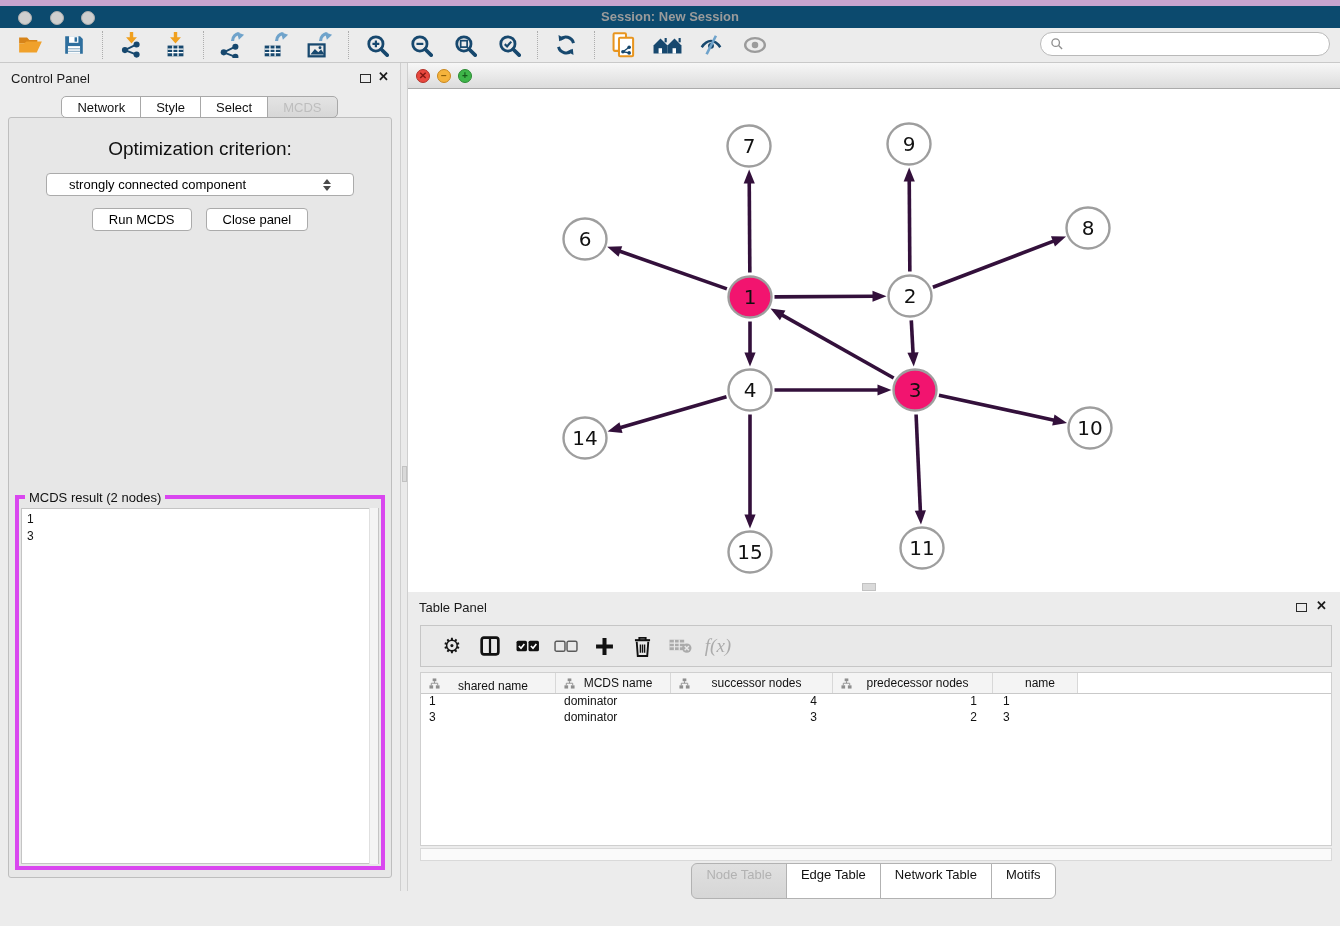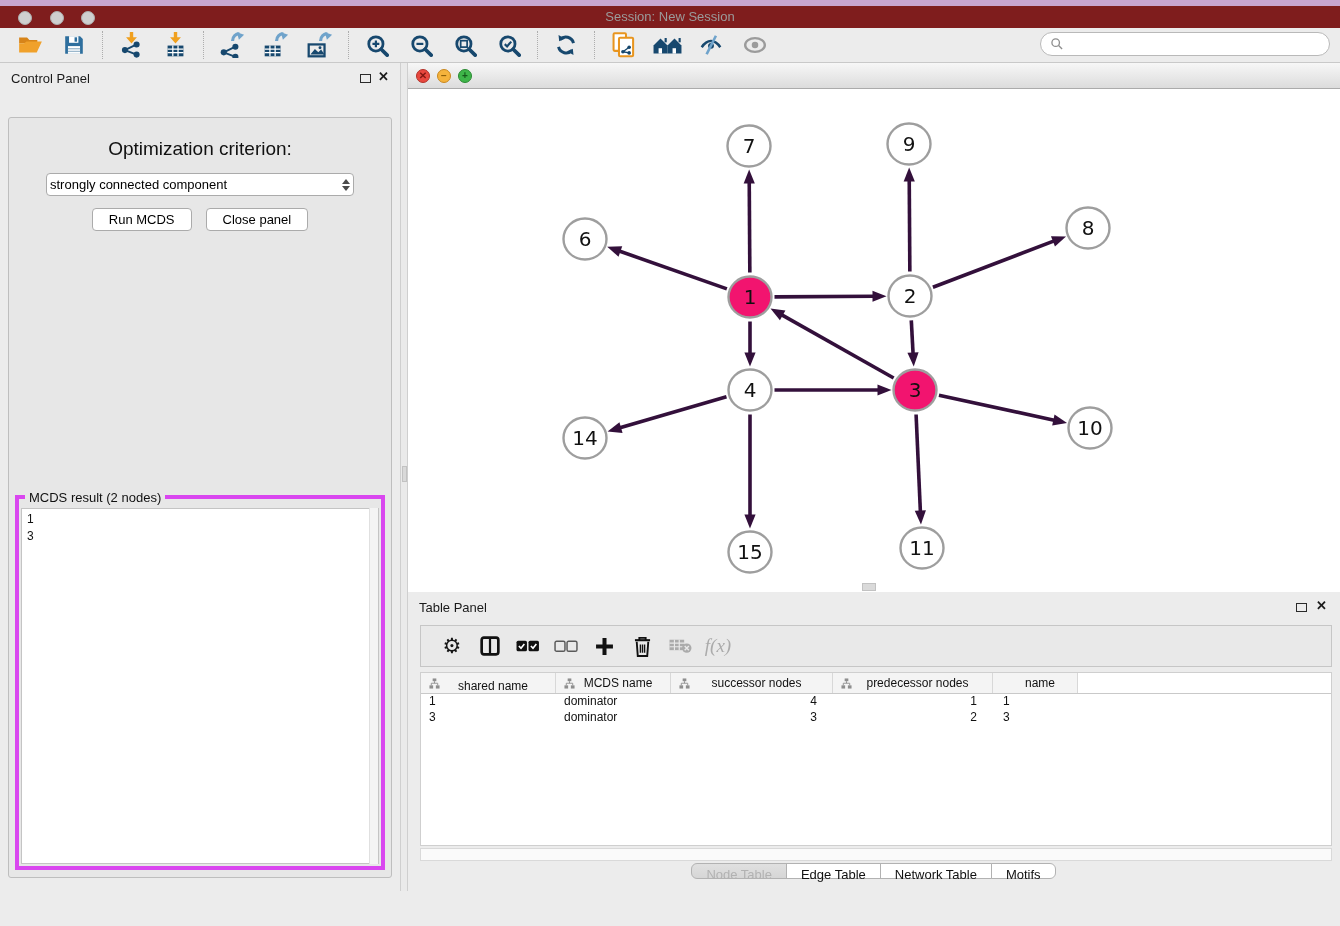--- a/index.html
+++ b/index.html
@@ -2,21 +2,21 @@
 <html><head>
 <meta charset="utf-8">
 <style>
   * { margin:0; padding:0; box-sizing:border-box; }
   html,body { width:1340px; height:926px; }
   body { font-family:"Liberation Sans",sans-serif; background:#ECECEC; overflow:hidden; }
   #app { position:relative; width:1340px; height:926px; background:#ECECEC; }
 
   
   .purple-strip { position:absolute; left:0; top:0; width:1340px; height:6px; background:#C9A5CF; }
-  .titlebar { position:absolute; left:0; top:6px; width:1340px; height:22px; background:#7f1d1d; }
+  .titlebar { position:absolute; left:0; top:6px; width:1340px; height:22px; background:#0c4a6e;font-weight:bold; }
   .traffic-gray { position:absolute; top:5px; width:14px; height:14px; border-radius:50%;
                   background:#CFCFCF; border:1px solid #AEAEAE; }
   .titlebar-title { position:absolute; left:0; right:0; top:3px; text-align:center;
                     font-size:13px; color:#9B9B9B; }
 
   
   .toolbar { position:absolute; left:0; top:28px; width:1340px; height:35px;
              border-bottom:1px solid #C9C9C9; display:flex; align-items:center; padding-left:8px; }
   .tb-btn { width:44px; height:30px; display:flex; align-items:center; justify-content:center; cursor:default; }
   .tb-sep { width:0; height:28px; border-left:1px dotted #ADADAD; margin:0 6px; }
@@ -35,21 +35,21 @@
   .cp-tabs { position:absolute; left:0; top:33px; width:100%; display:flex; justify-content:center; z-index:2; }
   .tab { height:22px; padding:3px 15px; background:#FFFFFF; border:1px solid #A8A8A8; margin-left:-1px;
          font-size:13px; color:#111; cursor:default; }
   .tab.first { border-radius:5px 0 0 5px; }
   .tab.last  { border-radius:0 5px 5px 0; }
   .tab.active { background:linear-gradient(#E4E4E4,#D7D7D7); color:#BDBDBD; }
   .cp-body { position:absolute; left:8px; right:8px; top:54px; bottom:13px; background:#E7E7E7;
              border:1px solid #BEBEBE; border-radius:3px; }
   .opt-label { margin-top:20px; text-align:center; font-size:19px; color:#111; }
   .criterion-select { margin:13px auto 0; width:308px; height:23px; background:#fff; border:1px solid #ABABAB;
-                      border-radius:4px; display:flex; align-items:center; padding:0 3px; font-size:13px; }
+                      border-radius:4px; display:flex; align-items:center; padding:0 22px; font-size:13px; }
   .spin { margin-left:auto; display:flex; flex-direction:column; gap:2px; align-items:center; }
   .spin i { width:0; height:0; border-left:4px solid transparent; border-right:4px solid transparent; }
   .spin .up { border-bottom:5px solid #4A4A4A; }
   .spin .dn { border-top:5px solid #4A4A4A; }
   .btn-row { display:flex; justify-content:center; gap:14px; margin-top:12px; }
   .btn { height:23px; padding:0 16px; background:#fff; border:1px solid #ABABAB; border-radius:4px;
          font-size:13px; font-family:"Liberation Sans",sans-serif; cursor:default; }
   .result-group { position:absolute; left:6px; right:6px; top:377px; bottom:7px; border:4px solid #d946ef; }
   .result-legend { position:absolute; top:-9px; left:6px; background:#E7E7E7; padding:0 4px; font-size:13px; color:#111; }
   .result-text { position:absolute; left:2px; right:2px; top:9px; bottom:2px; background:#fff;
@@ -89,21 +89,21 @@
   .th .hier { position:absolute; left:8px; top:5px; }
   .th .th-label { flex:1; text-align:center; padding-left:10px; }
   .th-fill { flex:1; background:#fff; }
   .tr { display:flex; height:16px; font-size:12px; color:#111; }
   .td { overflow:hidden; white-space:nowrap; }
   .td.al { text-align:left; padding-left:8px; }
   .td.ar { text-align:right; padding-right:16px; }
   .td.name-col { padding-left:10px; }
   .tp-scrollstrip { position:absolute; left:12px; right:8px; top:256px; height:13px; background:#FAFAFA; border:1px solid #D9D9D9; }
   .tp-tabs { position:absolute; left:0; right:0; top:271px; display:flex; justify-content:center; }
-  .seg { height:16px; padding:3px 14px; background:#fff; border:1px solid #B2B2B2; margin-left:-1px; font-size:13px; color:#111; cursor:default; }
+  .seg { height:36px; padding:3px 14px; background:#fff; border:1px solid #B2B2B2; margin-left:-1px; font-size:13px; color:#111; cursor:default; }
   .seg.first { border-radius:6px 0 0 6px; }
   .seg.last { border-radius:0 6px 6px 0; }
   .seg.active { background:linear-gradient(#E0E0E0,#D6D6D6); color:#B2B2B2; }
 
   
   .status-bar { position:absolute; left:0; top:891px; width:1340px; height:35px; background:#ECECEC; border-top:1px solid #C3C3C3; }
   .list-btn { position:absolute; left:12px; top:6px; width:27px; height:24px; background:#F2F2F2;
               border:1px solid #ADADAD; display:flex; align-items:center; justify-content:center; }
   .memory-btn { position:absolute; right:9px; top:6px; height:24px; background:#FDFDFD; border:1px solid #A8A8A8;
                 border-radius:4px; display:flex; align-items:center; gap:6px; padding:0 10px; font-size:12px; color:#111; }
@@ -275,20 +275,26 @@
           <path d="M9.8 9.8l4 4" stroke="#8E8E8E" stroke-width="1.5"></path>
         </svg>
       <input type="text" value="" style="">
     </div>
   </div>
 
   <div class="control-panel">
     <div class="panel-header-title">Control Panel</div>
     <span class="float-icon" style="right:29px"></span>
     <span class="close-icon" style="right:11px">✕</span>
+    <div class="cp-tabs">
+        <div class="tab first">Network</div>
+        <div class="tab">Style</div>
+        <div class="tab">Select</div>
+        <div class="tab last active">MCDS</div>
+      </div>
     <div class="cp-body">
       <div class="opt-label">Optimization criterion:</div>
       <div class="criterion-select">
         <span>strongly connected component</span>
         <span class="spin">
             <i class="up"></i>
             <i class="dn"></i>
           </span>
       </div>
       <div class="btn-row">

